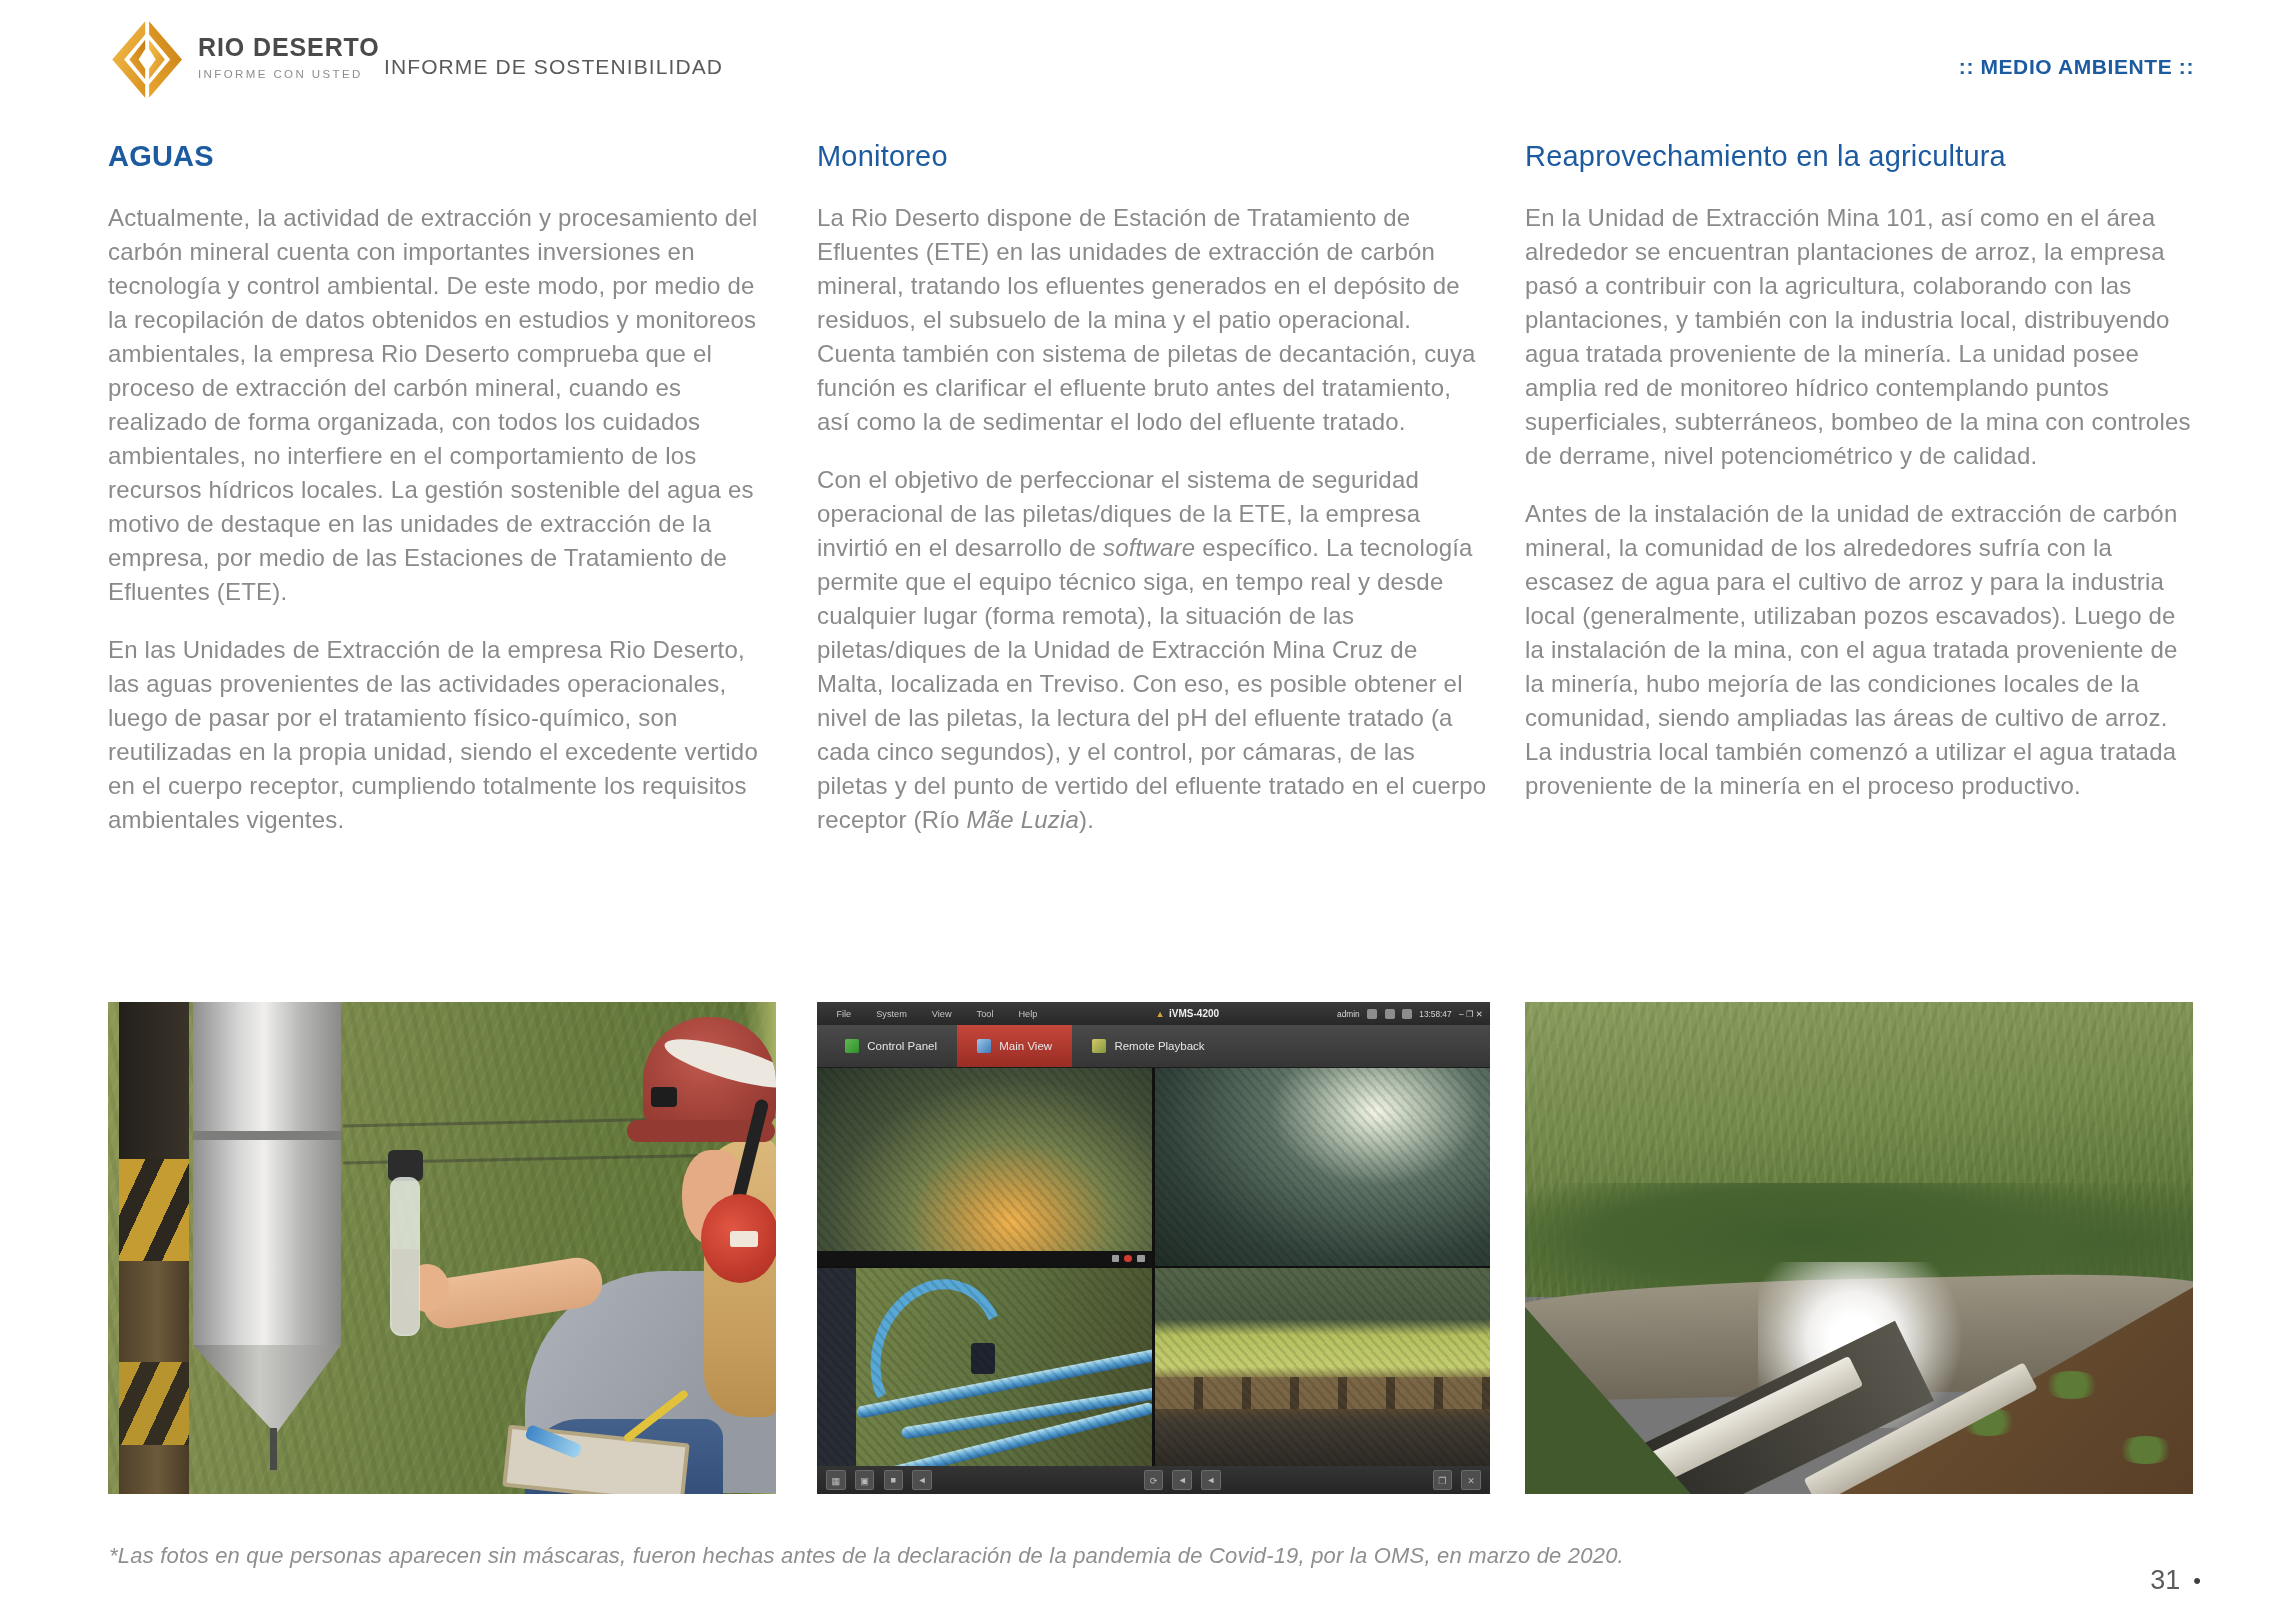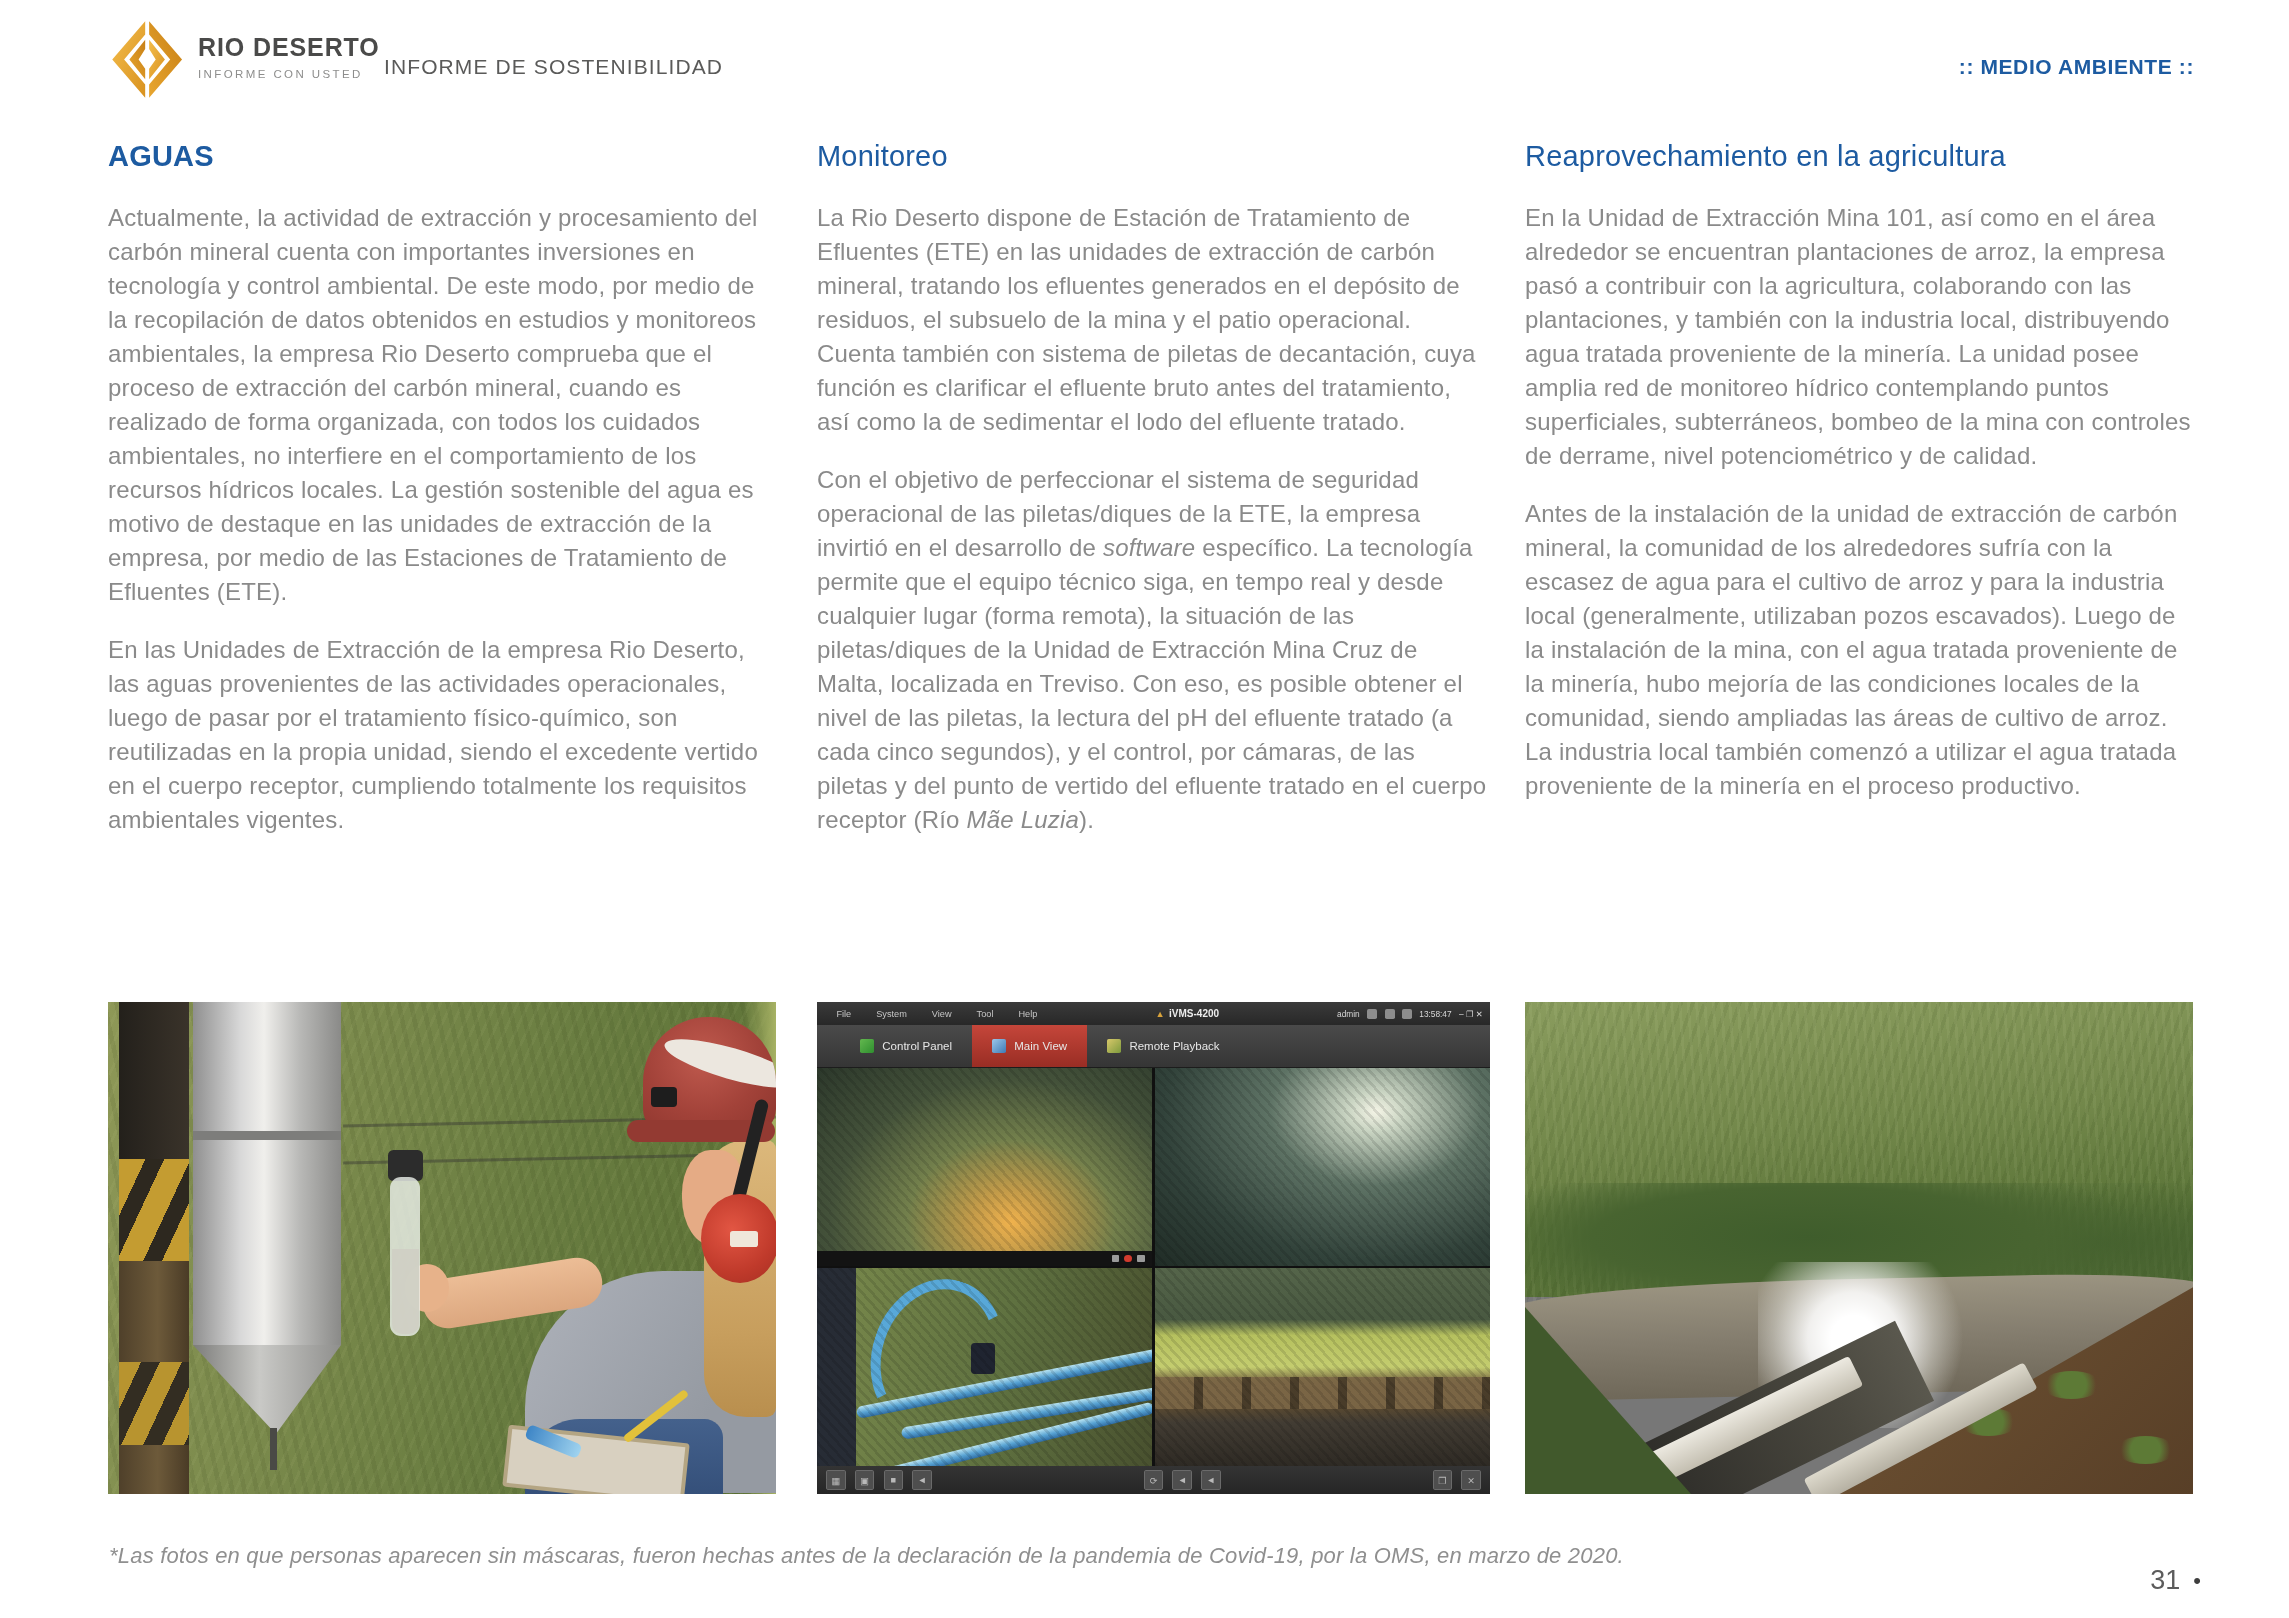--- a/index.html
+++ b/index.html
@@ -83,21 +83,21 @@
   .sw-titlebar{left:0;top:0;right:0;height:23px;background:linear-gradient(180deg,#3a3a3a,#282828);
     display:flex;align-items:center;padding:0 7.4px;box-sizing:border-box;}
   .sw-menu{display:flex;gap:13px;}
   .sw-menu span{font-size:9.2px;color:#c6c6c6;margin-left:12px;}
   .sw-title{margin-left:auto;margin-right:auto;display:flex;align-items:center;gap:4.6px;
     font-size:10px;font-weight:700;color:#ededed;}
   .sw-title .tri{color:#d9a33b;font-size:9.2px;}
   .sw-right{display:flex;align-items:center;gap:7.4px;font-size:8.3px;color:#d8d8d8;}
   .sw-right .ic{display:inline-block;width:10px;height:10px;background:#8d8d8d;border-radius:1.8px;}
   .sw-tabbar{left:0;top:23px;right:0;height:42px;background:linear-gradient(180deg,#4a4a4a,#353535);
-    display:flex;align-items:stretch;padding-left:23px;box-sizing:border-box;}
+    display:flex;align-items:stretch;padding-left:8px;box-sizing:border-box;}
   .sw-tab{display:flex;align-items:center;gap:8.3px;padding:0 20px;font-size:11.5px;color:#e6e6e6;}
   .sw-tab .tic{width:14px;height:14px;border-radius:1.8px;}
   .tic-green{background:linear-gradient(135deg,#63b84f,#2f8f2f);}
   .tic-blue{background:linear-gradient(135deg,#9cc7ea,#3e7ab5);}
   .tic-hour{background:linear-gradient(135deg,#d8c86a,#7d9a3d);}
   .sw-tab.active{background:linear-gradient(180deg,#c5463a,#992d24);}
   .sw-grid{left:0;top:66px;right:0;bottom:28px;background:#101010;
     display:grid;grid-template-columns:1fr 1fr;grid-template-rows:1fr 1fr;gap:2.8px;}
   .cam{position:relative;overflow:hidden;}
   .cam-tex{position:absolute;left:0;top:0;right:0;bottom:0;opacity:.5;

